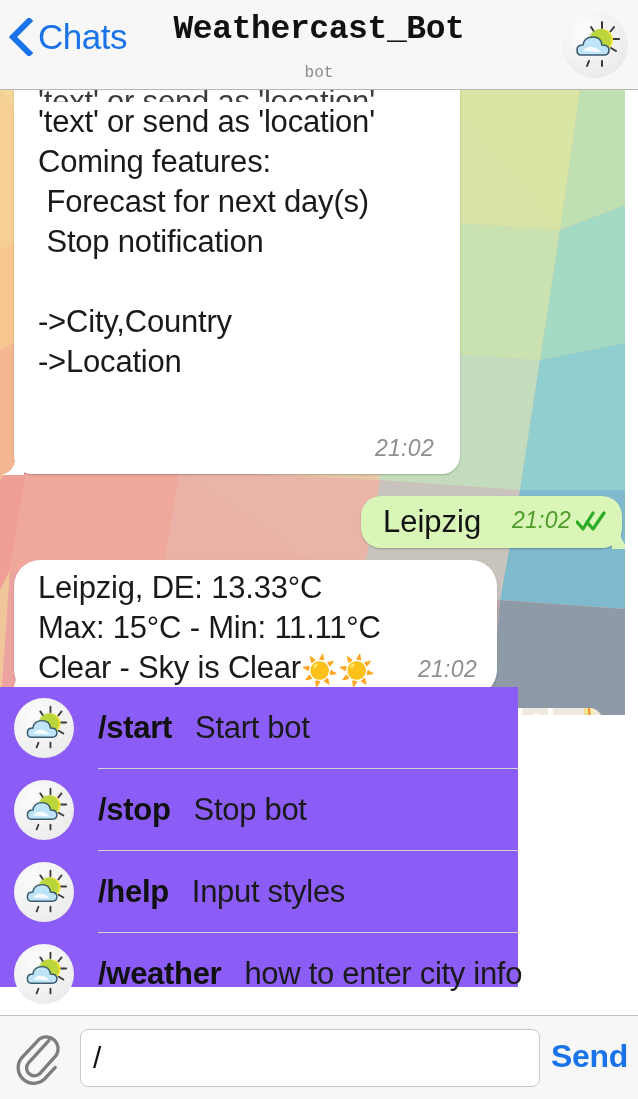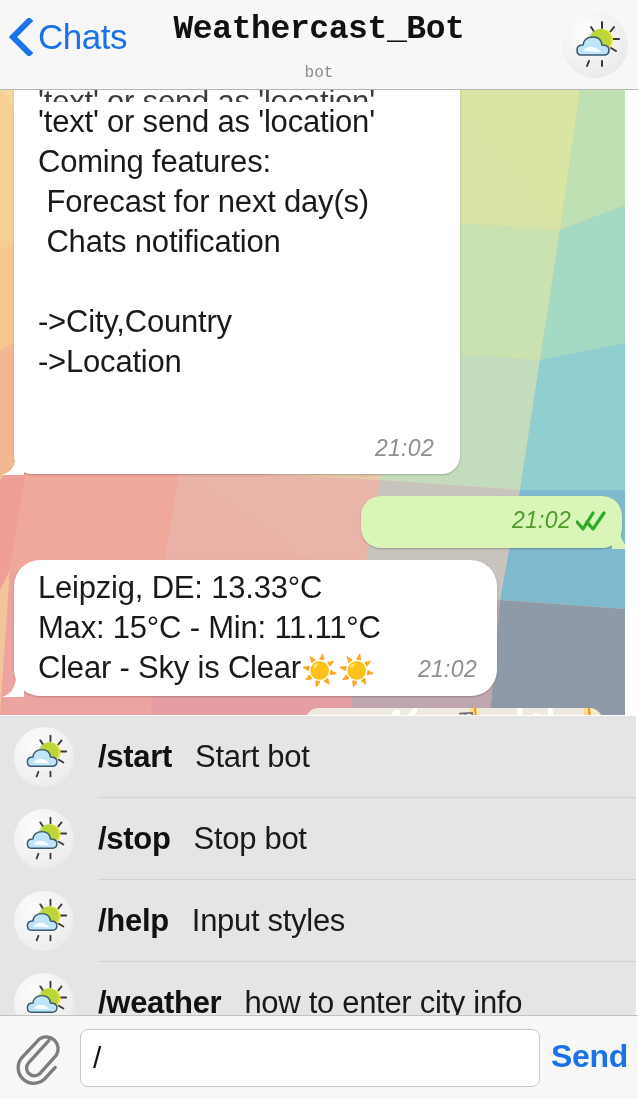--- a/index.html
+++ b/index.html
@@ -236,24 +236,24 @@
     color: #6d6d6d;
     transform: rotate(87deg);
     transform-origin: left top;
     letter-spacing: 0.5px;
     white-space: nowrap;
   }
 
   
   #command-list {
     position: absolute;
-    left: 0; top: 716px;
-    width: 636px;
+    left: 0; top: 687px;
+    width: 518px;
     height: 300px;
-    background: #e5e5e5;
+    background: #8b5cf6;
     z-index: 20;
   }
   .command-row {
     position: relative;
     height: 82px;
     display: flex;
     align-items: center;
     cursor: pointer;
   }
   .command-avatar {
@@ -419,32 +419,33 @@
         <polygon points="520,400 540,270 638,400" fill="#93cbd1" opacity="0.45"></polygon>
       </g>
     </svg>
 
     <div class="bubble bubble-in" id="bubble-intro">
       <div id="intro-lines">
         <span class="bubble-text" id="intro-line-0">'text' or send as 'location'</span>
         <span class="bubble-text" style="display:block;">'text' or send as 'location'</span>
         <span class="bubble-text" style="display:block;">Coming features:</span>
         <span class="bubble-text" style="display:block;"> Forecast for next day(s)</span>
-        <span class="bubble-text" style="display:block;"> Chats notification</span>
+        <span class="bubble-text" style="display:block;"> Stop notification</span>
         <span class="bubble-text" style="display:block;height:40px;"></span>
         <span class="bubble-text" style="display:block;">-&gt;City,Country</span>
         <span class="bubble-text" style="display:block;">-&gt;Location</span>
       </div>
       <span class="msg-time" id="intro-time">21:02</span>
       <svg class="tail" style="left:-12px; bottom:-1px; width:22px; height:22px;" viewBox="0 0 22 22">
         <path d="M22 0 L22 22 L0 22 Q14 18 14 0 Z" fill="#ffffff"></path>
       </svg>
     </div>
 
     <div class="bubble bubble-out" id="bubble-out-leipzig">
+      <span id="out-text">Leipzig</span>
       <span id="out-meta">
         <span class="msg-time-out">21:02</span>
         <svg id="check-icon" width="30" height="22" viewBox="0 0 30 22">
           <polyline points="1,12 7,19 17,3" fill="none" stroke="#2bab26" stroke-width="3.2" stroke-linecap="round" stroke-linejoin="round"></polyline>
           <polyline points="11,12 17,19 28,3" fill="none" stroke="#2bab26" stroke-width="3.2" stroke-linecap="round" stroke-linejoin="round"></polyline>
         </svg>
       </span>
       <svg class="tail" style="right:-11px; bottom:-1px; width:21px; height:20px;" viewBox="0 0 21 20">
         <path d="M0 0 L0 20 L21 20 Q8 16 8 0 Z" fill="#d9f6b8"></path>
       </svg>

